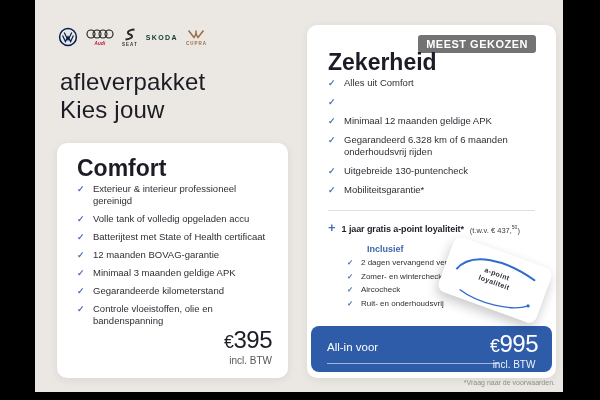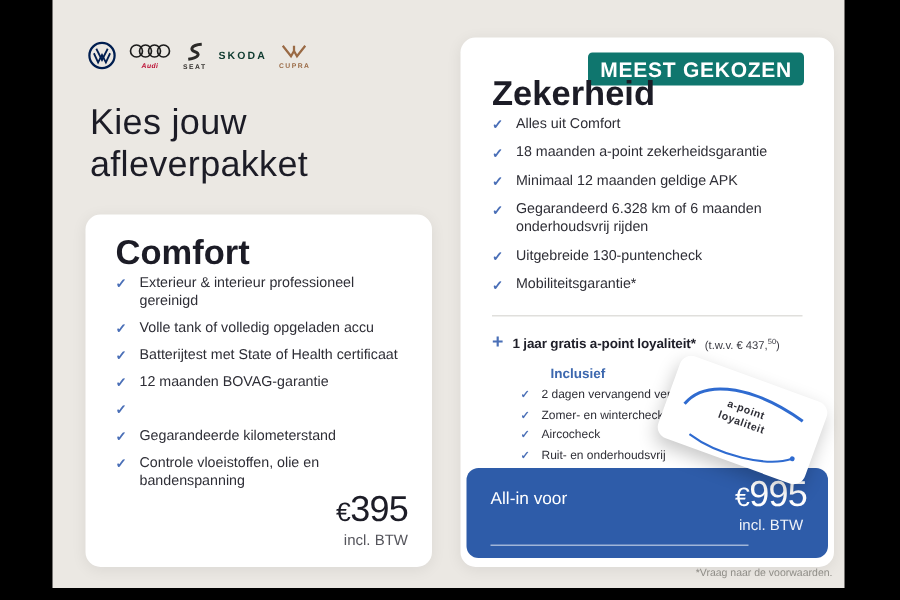--- a/index.html
+++ b/index.html
@@ -33,43 +33,43 @@
   .comfort-list .chk { font-size:9px; }
   .zeker-list { left:21px; top:44px; width:216px; }
   .zeker-list li { font-size:9.5px; line-height:12px; color:#2e2e36; margin-bottom:7px; }
   .zeker-list .chk { font-size:9px; }
 
   .price-block { position:absolute; right:16px; bottom:12px; text-align:right; }
   .big-price { font-size:24px; font-weight:normal; color:#1c1c26; letter-spacing:-0.5px; }
   .big-price .cur { font-size:0.74em; }
   .price-note { font-size:10px; color:#55555c; margin-top:1px; }
 
-  .badge { position:absolute; top:10px; right:20px; background:#0f766e; color:#fff;
-           font-size:14px; font-weight:bold; letter-spacing:0.5px; padding:3px 8px; border-radius:3px; }
+  .badge { position:absolute; top:10px; right:20px; background:#737373; color:#fff;
+           font-size:11px; font-weight:bold; letter-spacing:0.5px; padding:3px 8px; border-radius:3px; }
 
   .divider { position:absolute; left:21px; right:21px; top:185px; border-top:1px solid #e0dfdc; }
 
   .bonus { position:absolute; left:21px; top:195px; width:222px; }
   .bonus-row { display:flex; align-items:baseline; gap:6px; white-space:nowrap; }
   .plus { color:#4a6fb7; font-size:13px; font-weight:bold; }
   .bonus-title { font-size:9px; font-weight:bold; color:#1e1e28; letter-spacing:-0.1px; }
   .bonus-value { font-size:7.5px; color:#3a3a42; }
   .bonus-value sup { font-size:5px; }
   .inclusief { margin:9px 0 4px 19px; font-size:9px; font-weight:bold; color:#3c67ae;padding-left:20px; }
   .sub-list { position:static; margin-left:19px; }
   .sub-list li { font-size:8px; line-height:9.5px; color:#2e2e36; margin-bottom:4px; }
   .sub-list .chk { font-size:7.5px; flex-basis:8px; }
 
   .loyalty-card { position:absolute; left:136px; top:226px; width:104px; height:58px;
                   background:#fff; border-radius:8px; transform:rotate(20deg);
                   box-shadow:0 5px 12px rgba(0,0,0,0.22); z-index:3; overflow:hidden; }
   .loyalty-text { position:absolute; left:0; right:0; top:19px; text-align:center;
                   font-size:7px; font-weight:bold; color:#2e2e36; line-height:8.5px; letter-spacing:0.4px; }
 
-  .blue-footer { position:absolute; left:4px; right:4px; bottom:6px; height:60px;
+  .blue-footer { position:absolute; left:4px; right:4px; bottom:6px; height:46px;
                  background:#2e5ca9; border-radius:8px; z-index:2; }
   .allin { position:absolute; left:16px; top:15px; font-size:11.5px; color:#fff; }
   .footer-line { position:absolute; left:16px; bottom:8px; width:172px; border-bottom:1px solid rgba(255,255,255,0.55); }
   .footer-price { position:absolute; right:14px; top:4px; text-align:center; color:#fff; }
   .footer-price .big-price { color:#fff; }
   .footer-price .price-note { color:rgba(255,255,255,0.92); }
 
   .footnote { position:absolute; right:8px; top:379px; font-size:7px; color:#8f8d87; }
 
   svg { display:block; }
@@ -109,22 +109,22 @@
       <div class="brand">
         <svg width="18" height="11" viewBox="0 0 18 11">
           <path d="M1.5 1.5 L7 8.5 L9 5 L11 8.5 L16.5 1.5" fill="none" stroke="#9a6a45" stroke-width="1.5"></path>
           <path d="M9 5 L9 1.5" fill="none" stroke="#9a6a45" stroke-width="1.5"></path>
         </svg>
         <span class="sub cupra">CUPRA</span>
       </div>
     </div>
 
     <div class="heading">
+      <div>afleverpakket</div>
       <div>Kies jouw</div>
-      <div>afleverpakket</div>
     </div>
 
     <div class="card card-comfort">
       <div class="card-title" style="top:12px;">Comfort</div>
       <ul class="checks comfort-list">
         <li>
             <span class="chk">✓</span>
             <span>Exterieur &amp; interieur professioneel gereinigd</span>
           </li>
         <li>
@@ -134,20 +134,21 @@
         <li>
             <span class="chk">✓</span>
             <span>Batterijtest met State of Health certificaat</span>
           </li>
         <li>
             <span class="chk">✓</span>
             <span>12 maanden BOVAG-garantie</span>
           </li>
         <li>
             <span class="chk">✓</span>
+            <span>Minimaal 3 maanden geldige APK</span>
           </li>
         <li>
             <span class="chk">✓</span>
             <span>Gegarandeerde kilometerstand</span>
           </li>
         <li>
             <span class="chk">✓</span>
             <span>Controle vloeistoffen, olie en bandenspanning</span>
           </li>
       </ul>
@@ -160,21 +161,20 @@
     <div class="card card-zeker">
       <div class="badge">MEEST GEKOZEN</div>
       <div class="card-title" style="top:24px; left:21px;">Zekerheid</div>
       <ul class="checks zeker-list" style="top:52px;">
         <li>
             <span class="chk">✓</span>
             <span>Alles uit Comfort</span>
           </li>
         <li>
             <span class="chk">✓</span>
-            <span>18 maanden a-point zekerheidsgarantie</span>
           </li>
         <li>
             <span class="chk">✓</span>
             <span>Minimaal 12 maanden geldige APK</span>
           </li>
         <li>
             <span class="chk">✓</span>
             <span>Gegarandeerd 6.328 km of 6 maanden onderhoudsvrij rijden</span>
           </li>
         <li>

